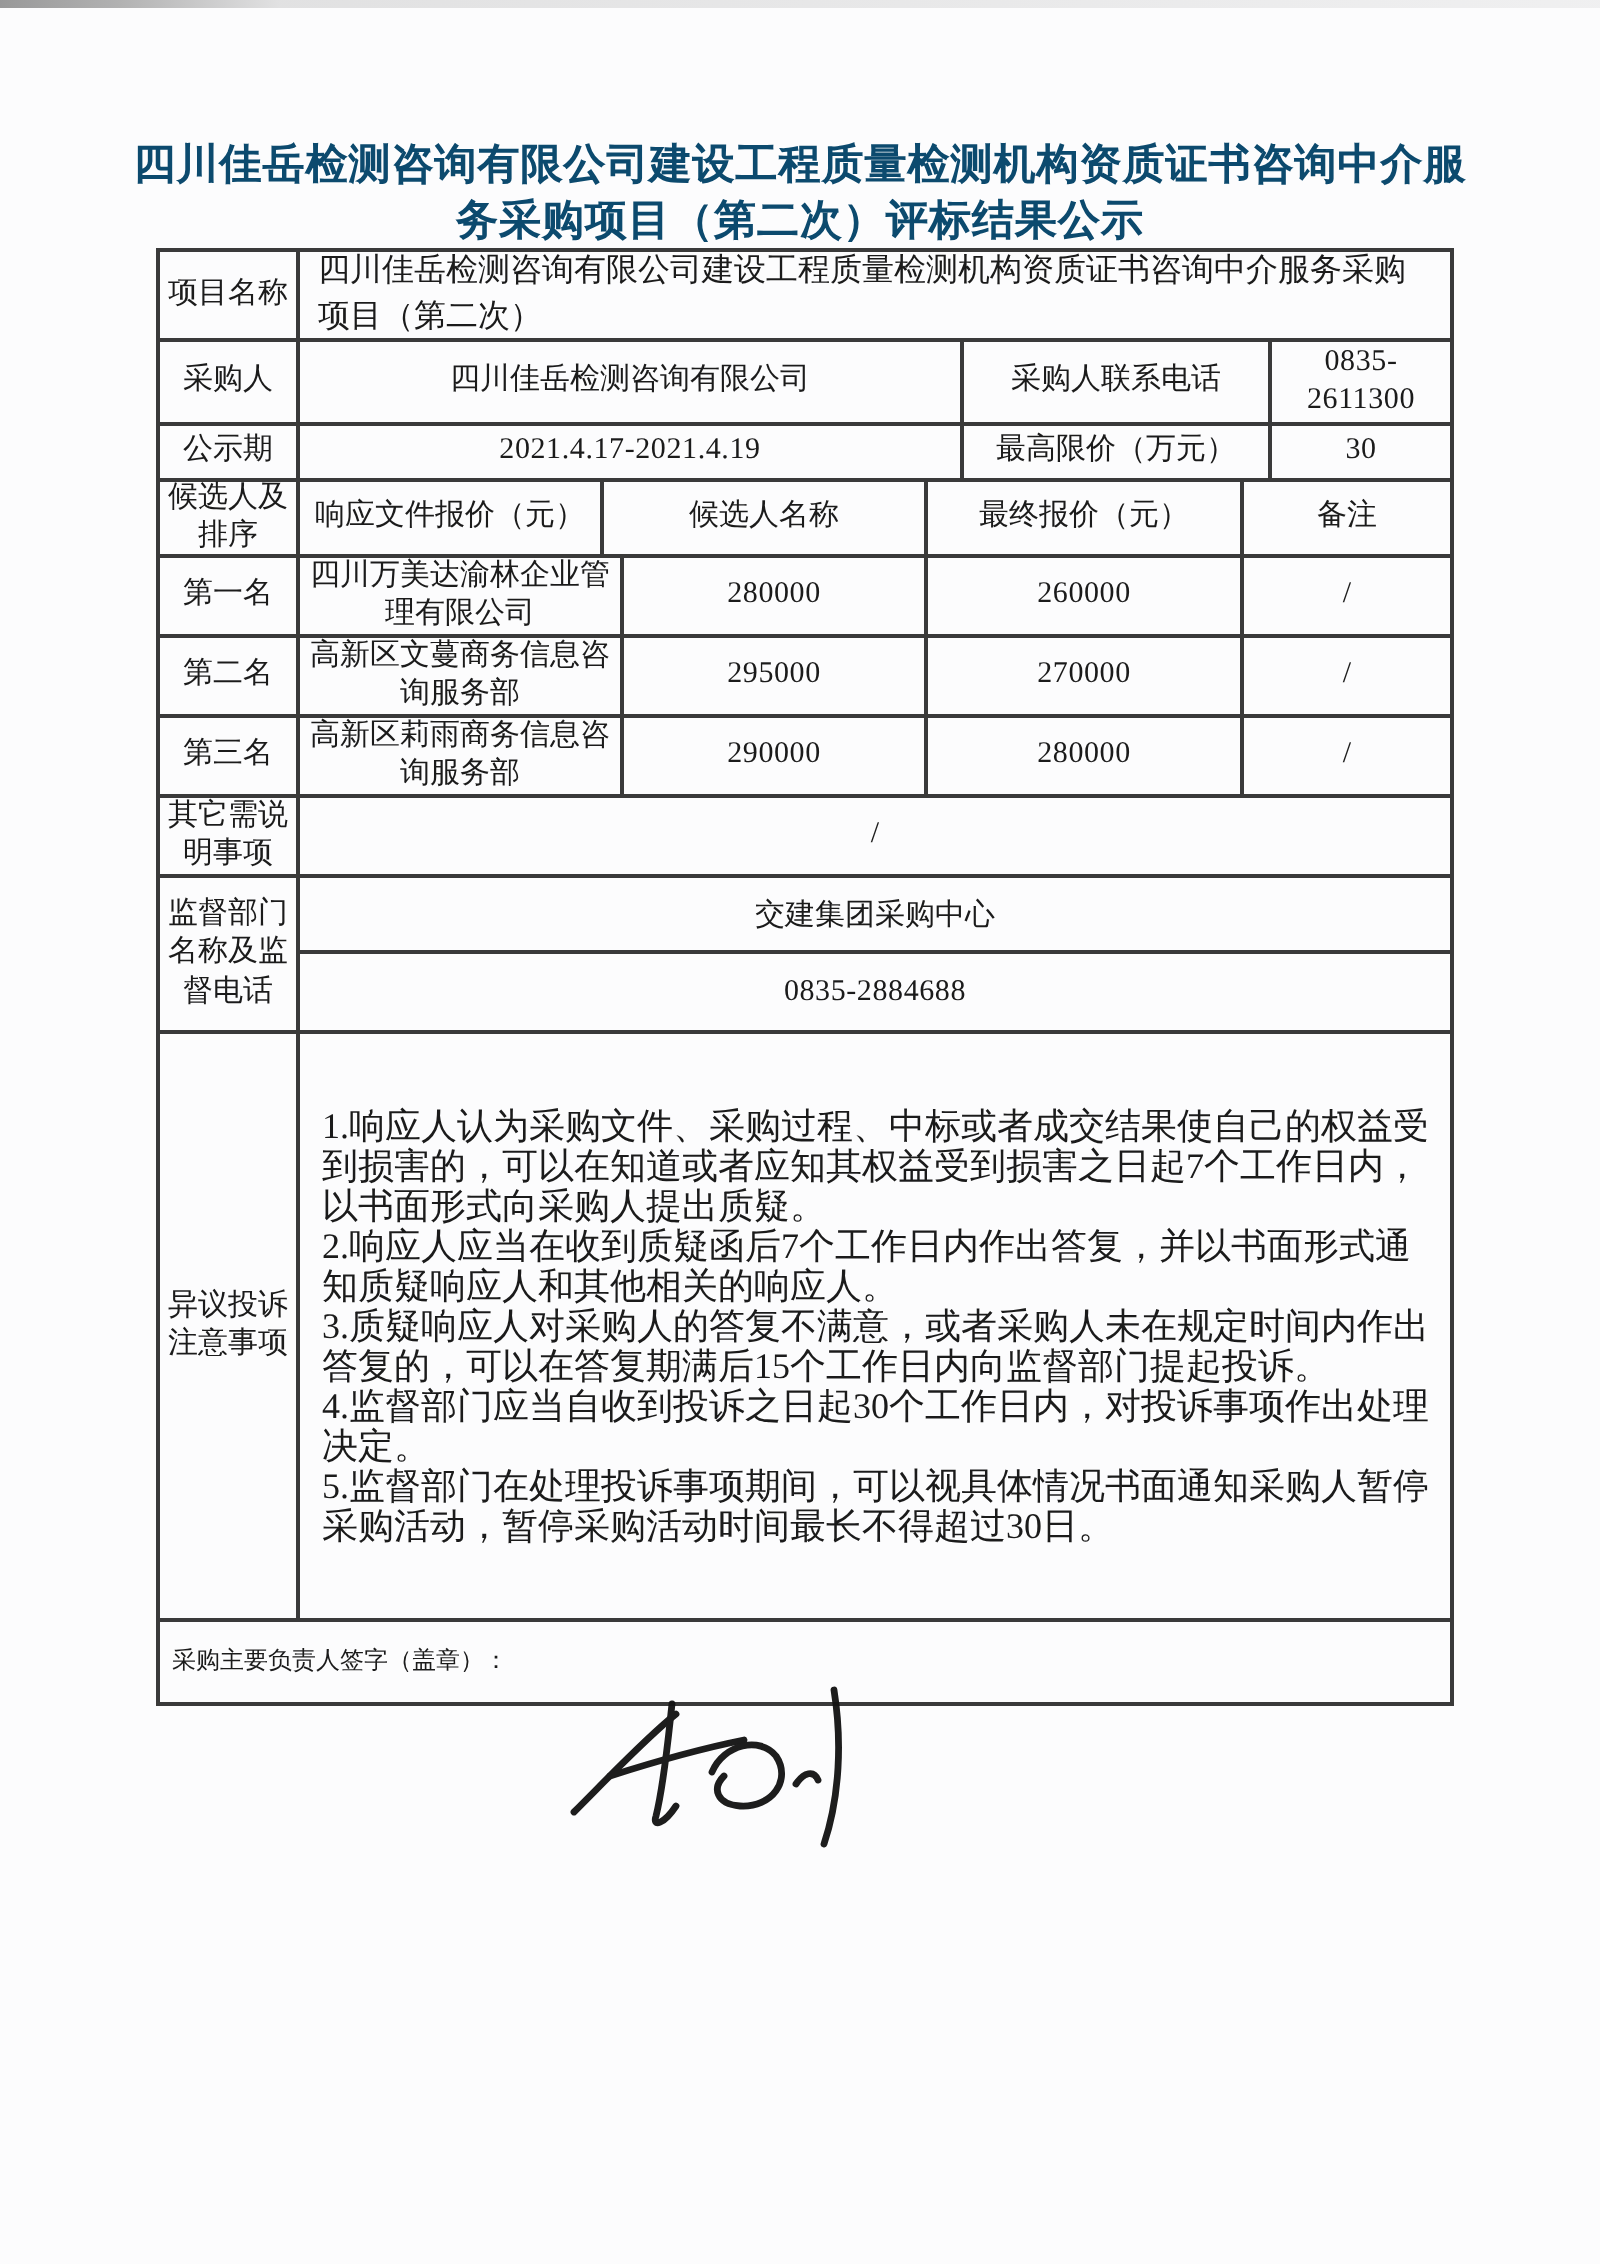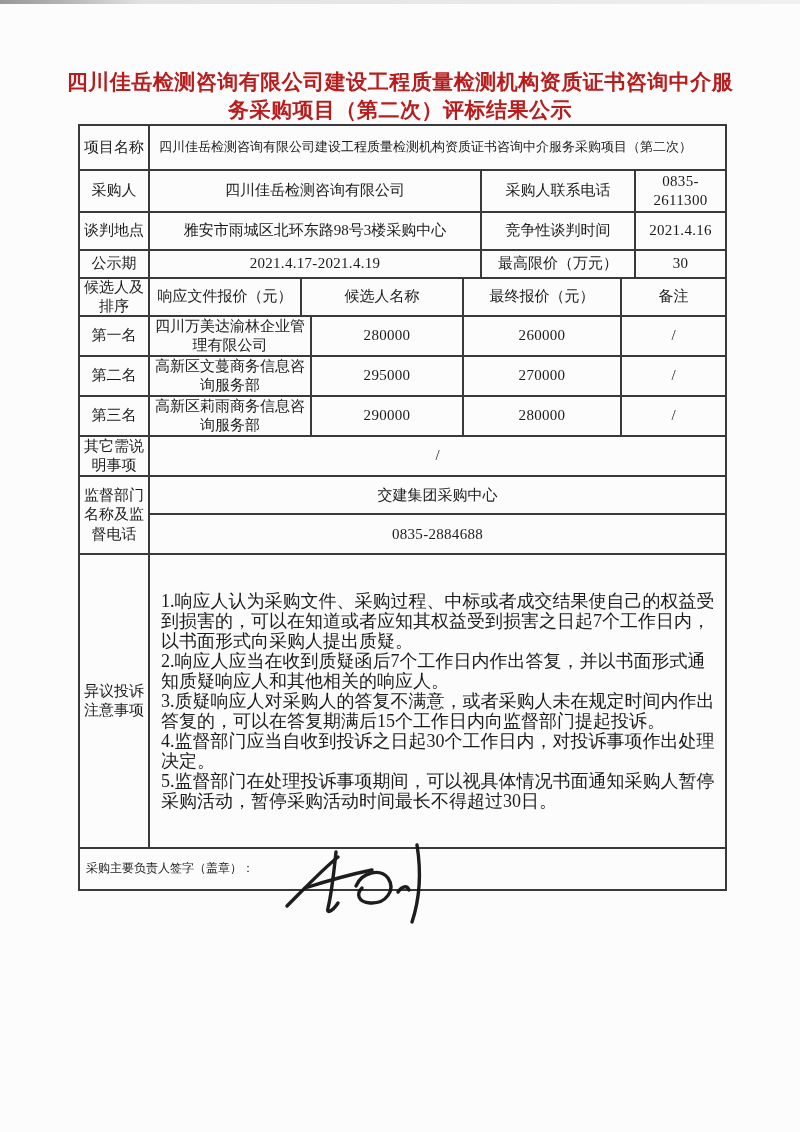--- a/index.html
+++ b/index.html
@@ -10,21 +10,21 @@
     color:#1b1b1b;
   }
   .scan-streak{
     position:absolute;top:0;left:0;width:800px;height:4px;
     background:linear-gradient(to right,#777 0,#999 60px,rgba(150,150,150,.35) 140px,rgba(160,160,160,.18) 100%);
     opacity:.75;
   }
   .title{
     position:absolute;top:69px;left:0;width:100%;
     text-align:center;font-weight:bold;font-size:21px;line-height:1.33;
-    color:#b91c1c;letter-spacing:.5px;
+    color:#0c4a6e;letter-spacing:.5px;
   }
   .tbl{
     position:absolute;left:78px;top:124px;width:645px;
     border:2px solid #3a3a3a;font-size:15px;
   }
   .row{display:flex;box-sizing:border-box;border-bottom:2px solid #3a3a3a;}
   .row:last-child{border-bottom:none;}
   .cell{
     box-sizing:border-box;border-right:2px solid #3a3a3a;
     display:flex;align-items:center;justify-content:center;
@@ -35,21 +35,21 @@
   .w-b{width:162px;flex:none;}
   .w-c{width:152px;flex:none;}
   .w-d{width:158px;flex:none;}
   .w-e{flex:1;}
   .w-wide{width:332px;flex:none;}
   .w-mid{width:154px;flex:none;}
   .w-rest{flex:1;}
   .r1{height:45px}.r2{height:42px}.r3{height:38px}.r4{height:28px}
   .r5{height:38px}.r6{height:40px}.r7{height:40px}.r8{height:40px}
   .r9{height:40px}.r10{height:78px}.r11{height:294px}.r12{height:40px}
-  .left-text{justify-content:flex-start;text-align:left;padding:2px 9px;font-size:13px;line-height:1.42;}
+  .left-text{justify-content:flex-start;text-align:left;padding:2px 9px;font-size:16px;line-height:1.42;}
   .num{font-size:15px;letter-spacing:.3px;}
   .col{display:flex;flex-direction:column;flex:1;}
   .sub{box-sizing:border-box;height:38px;display:flex;align-items:center;justify-content:center;border-bottom:2px solid #3a3a3a;}
   .sub:last-child{border-bottom:none;flex:1;}
   .objection-body{
     display:flex;flex-direction:column;justify-content:center;
     text-align:left;padding:6px 10px 6px 11px;font-size:18px;line-height:20px;
   }
   .objection-body p{margin:0;}
   .sig-cell{justify-content:flex-start;padding-left:6px;font-size:12px;}
@@ -74,26 +74,20 @@
       <div class="cell w-rest left-text">四川佳岳检测咨询有限公司建设工程质量检测机构资质证书咨询中介服务采购项目（第二次）</div>
     </div>
 
     <div class="row r2">
       <div class="cell w-label">采购人</div>
       <div class="cell w-wide">四川佳岳检测咨询有限公司</div>
       <div class="cell w-mid">采购人联系电话</div>
       <div class="cell w-rest num">0835-2611300</div>
     </div>
 
-    <div class="row r3">
-      <div class="cell w-label">谈判地点</div>
-      <div class="cell w-wide">雅安市雨城区北环东路98号3楼采购中心</div>
-      <div class="cell w-mid">竞争性谈判时间</div>
-      <div class="cell w-rest num">2021.4.16</div>
-    </div>
 
     <div class="row r4">
       <div class="cell w-label">公示期</div>
       <div class="cell w-wide num">2021.4.17-2021.4.19</div>
       <div class="cell w-mid">最高限价（万元）</div>
       <div class="cell w-rest num">30</div>
     </div>
 
     <div class="row r5">
       <div class="cell w-label">候选人及排序</div>

